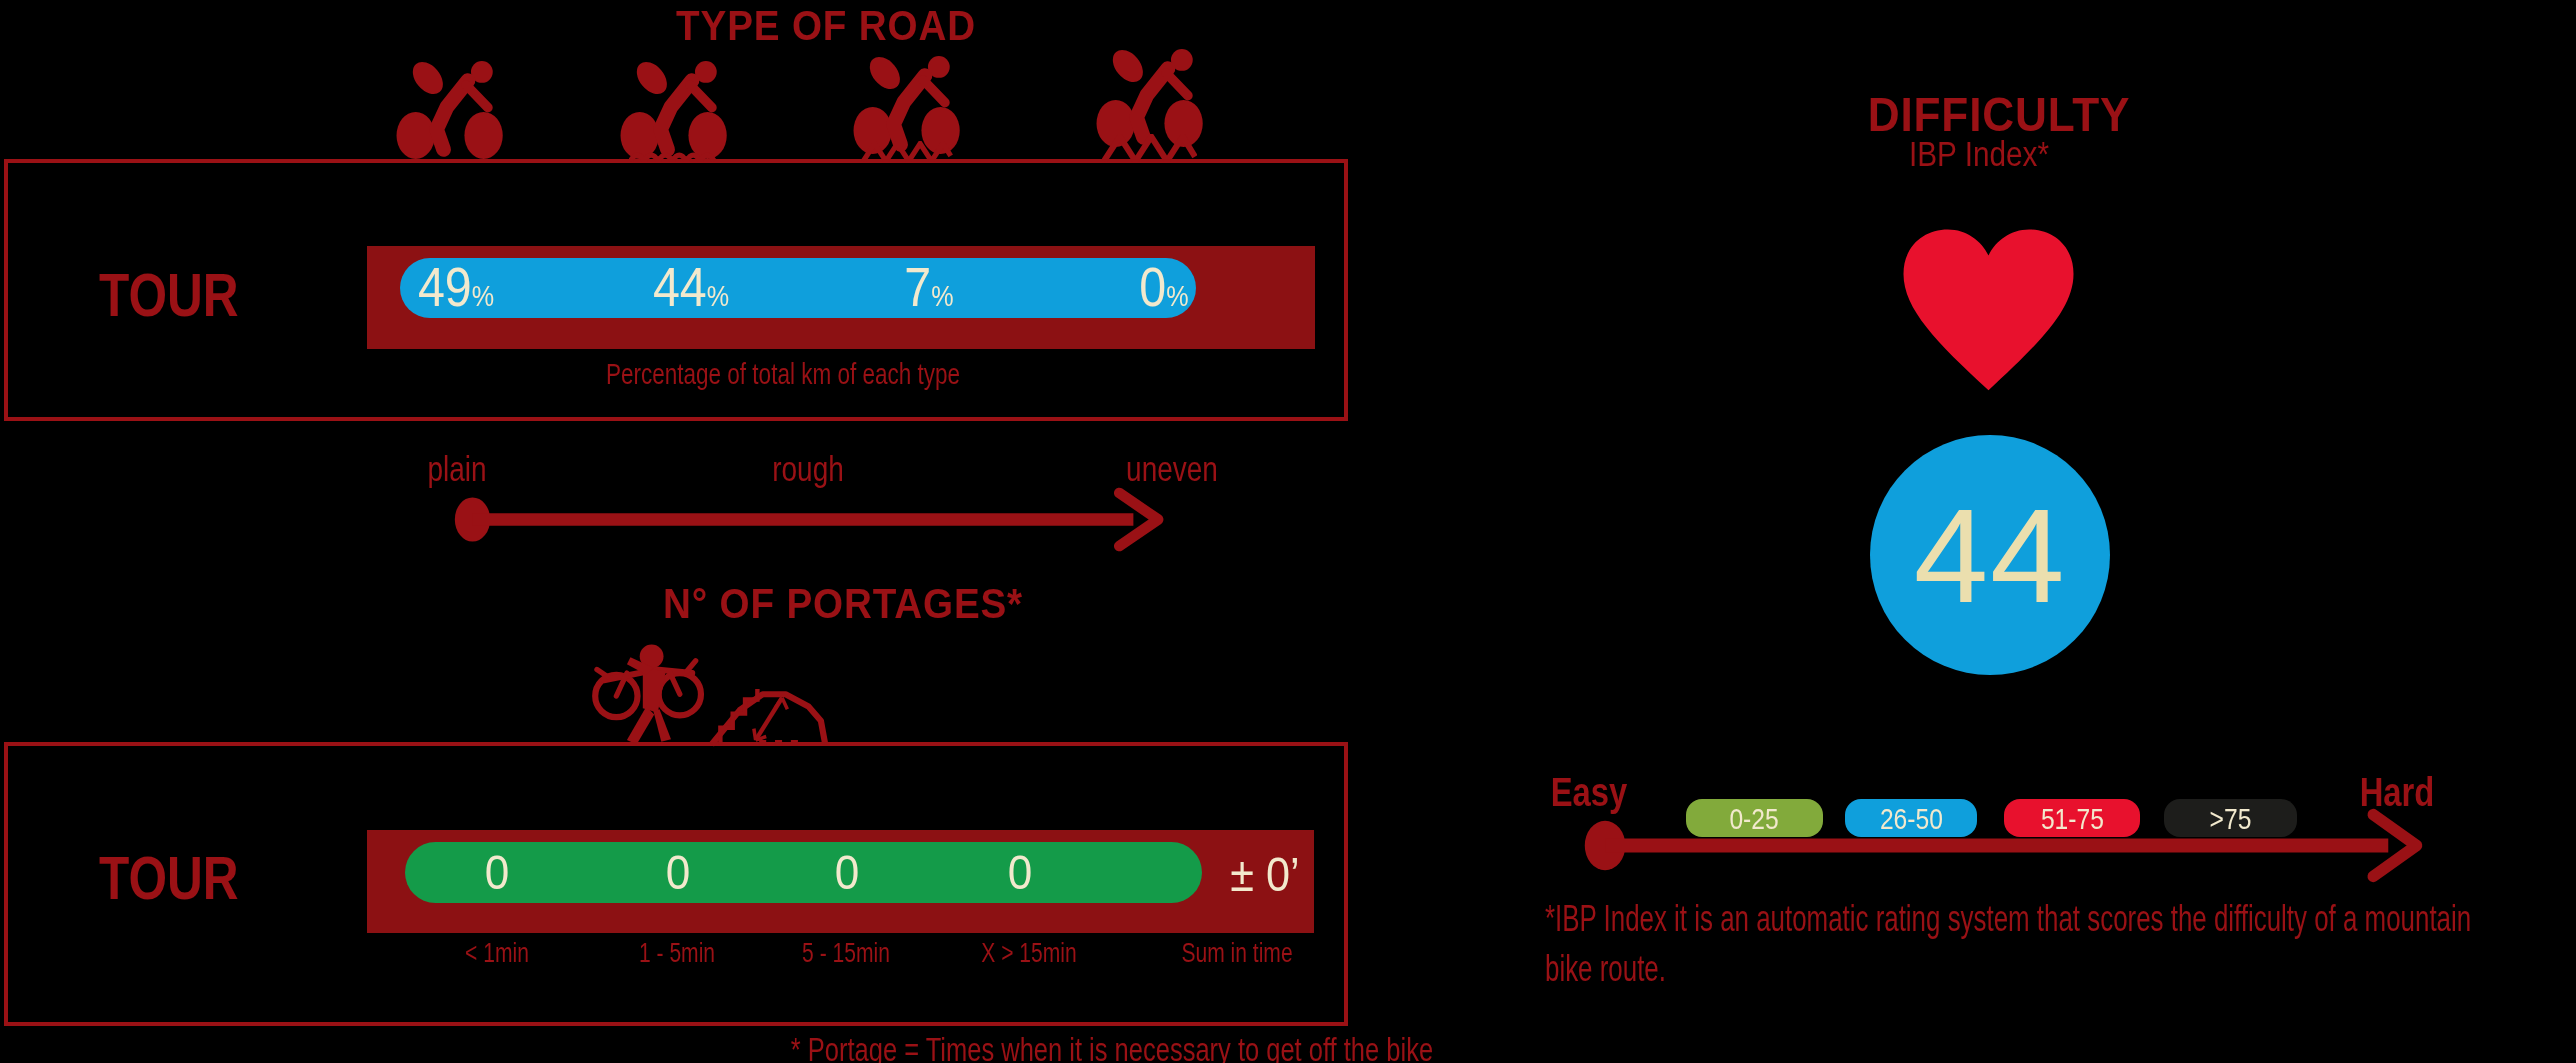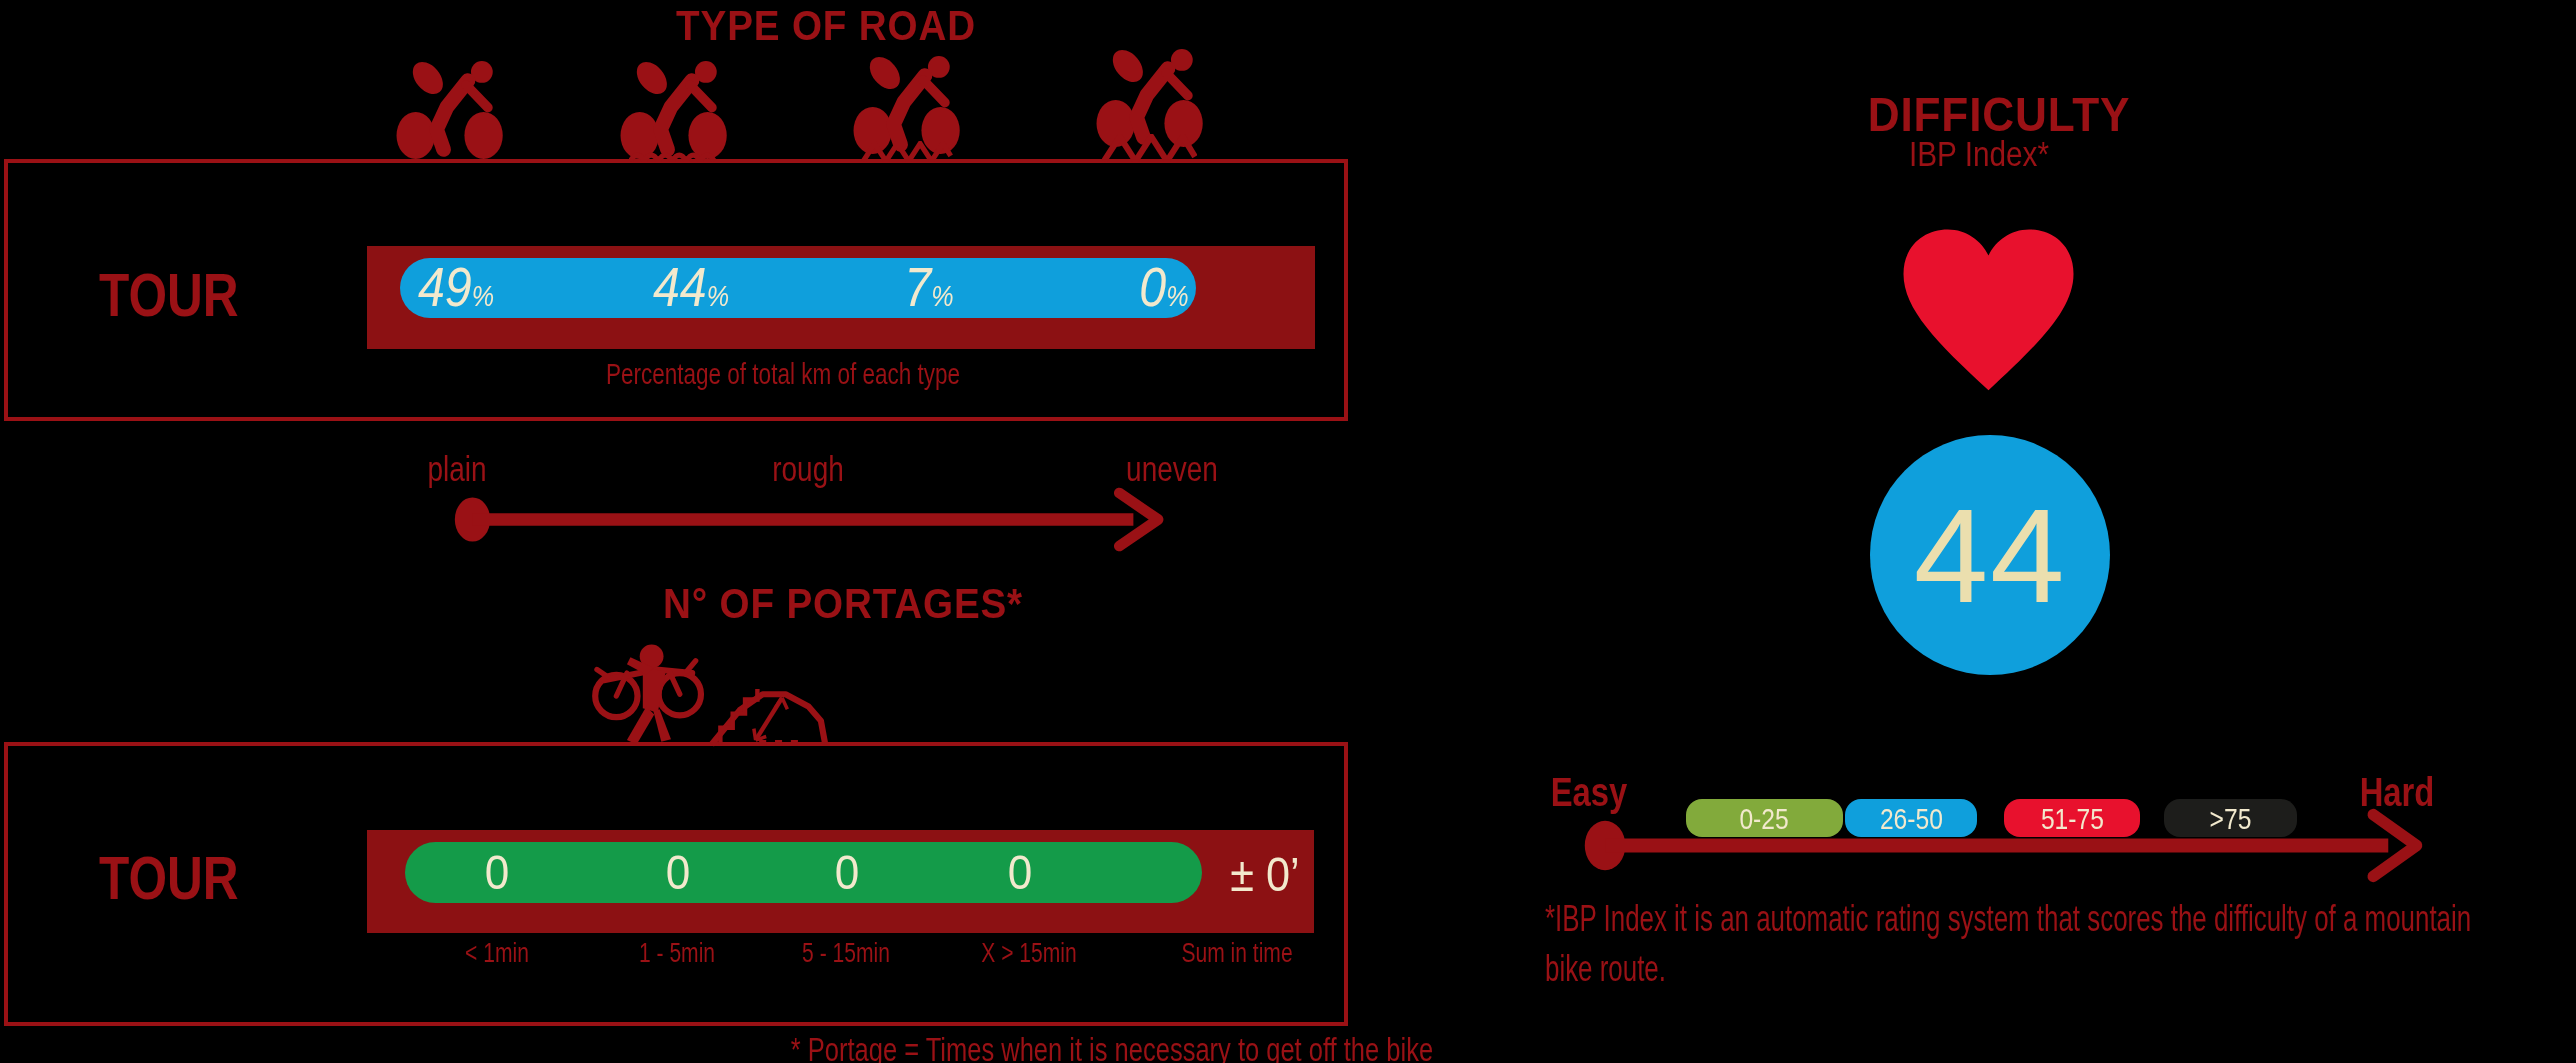--- a/index.html
+++ b/index.html
@@ -81,21 +81,21 @@
   </svg>
   <svg class="abs" style="left:1102px;top:134px;z-index:2;" width="95" height="28" viewBox="0 0 108 32">
     <path d="M2,31 L20,3 L38,31 L56,3 L74,31 L92,3 L106,26" stroke="#9A1115" stroke-width="7" fill="none"></path>
   </svg>
 
   <div class="abs box" style="left:4.4px;top:159px;width:1336px;height:254px;"></div>
 
   <div class="abs tour" style="left:99px;top:259px;">TOUR</div>
 
   <div class="abs bar" style="left:367px;top:246px;width:948px;height:103px;"></div>
-  <div class="abs pill" style="left:400px;top:258px;width:796px;height:60px;background:var(--blue);font-style:italic;">
+  <div class="abs pill" style="left:400px;top:258px;width:796px;height:60px;background:var(--blue);">
     <div class="pct" style="left:7%;">
       <span>49</span><span class="unit">%</span>
     </div>
     <div class="pct" style="left:36.5%;">
       <span>44</span><span class="unit">%</span>
     </div>
     <div class="pct" style="left:66.5%;">
       <span>7</span><span class="unit">%</span>
     </div>
     <div class="pct" style="left:96%;">
@@ -170,21 +170,21 @@
 
   <div class="abs easyhard" style="left:1589px;top:769px;">Easy</div>
   <div class="abs easyhard" style="left:2397px;top:769px;">Hard</div>
 
   <svg class="abs" style="left:1580px;top:804px;z-index:1;" width="866" height="83" viewBox="0 0 980 94">
     <ellipse cx="28" cy="47" rx="23" ry="28" fill="#9A1115"></ellipse>
     <line x1="28" y1="47" x2="915" y2="47" stroke="#9A1115" stroke-width="16"></line>
     <path d="M898,12 L947,47 L898,82" stroke="#9A1115" stroke-width="13" fill="none" stroke-linecap="round" stroke-linejoin="round"></path>
   </svg>
 
-  <div class="badge" style="left:1686px;width:157px;background:var(--olive);">
+  <div class="badge" style="left:1686px;width:137px;background:var(--olive);">
     <span>0-25</span></div>
   <div class="badge" style="left:1845px;width:132px;background:var(--blue);">
     <span>26-50</span></div>
   <div class="badge" style="left:2004px;width:136px;background:var(--bred);">
     <span>51-75</span></div>
   <div class="badge" style="left:2164px;width:133px;background:var(--bdark);">
     <span>&gt;75</span></div>
 
   <div class="abs foot" style="left:1545px;top:894px;">
     <div>*IBP Index it is an automatic rating system that scores the difficulty of a mountain</div>

